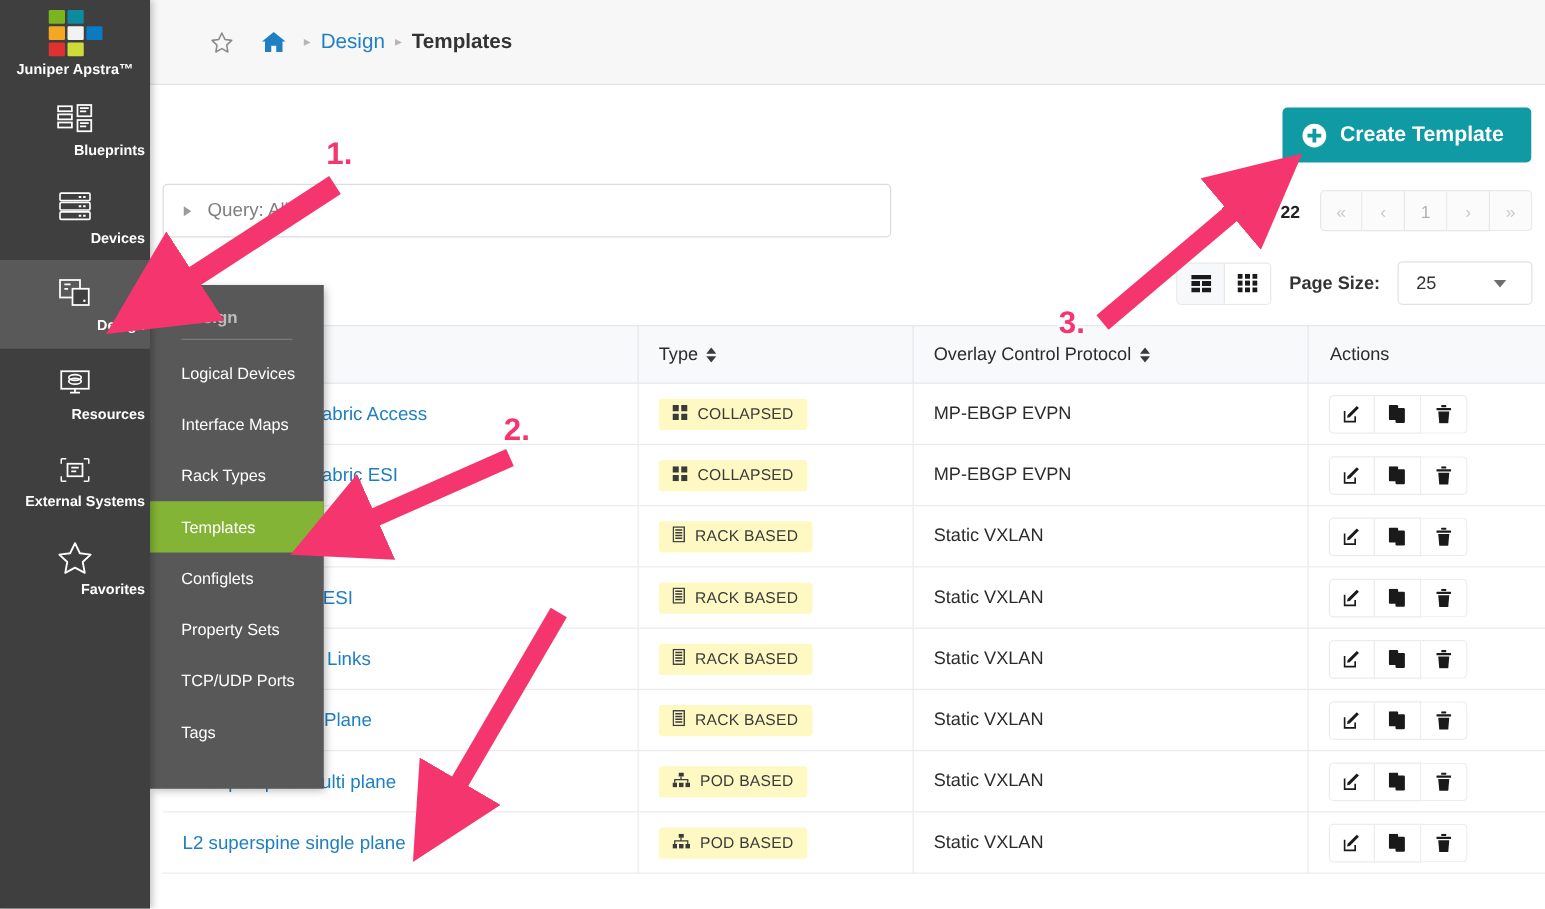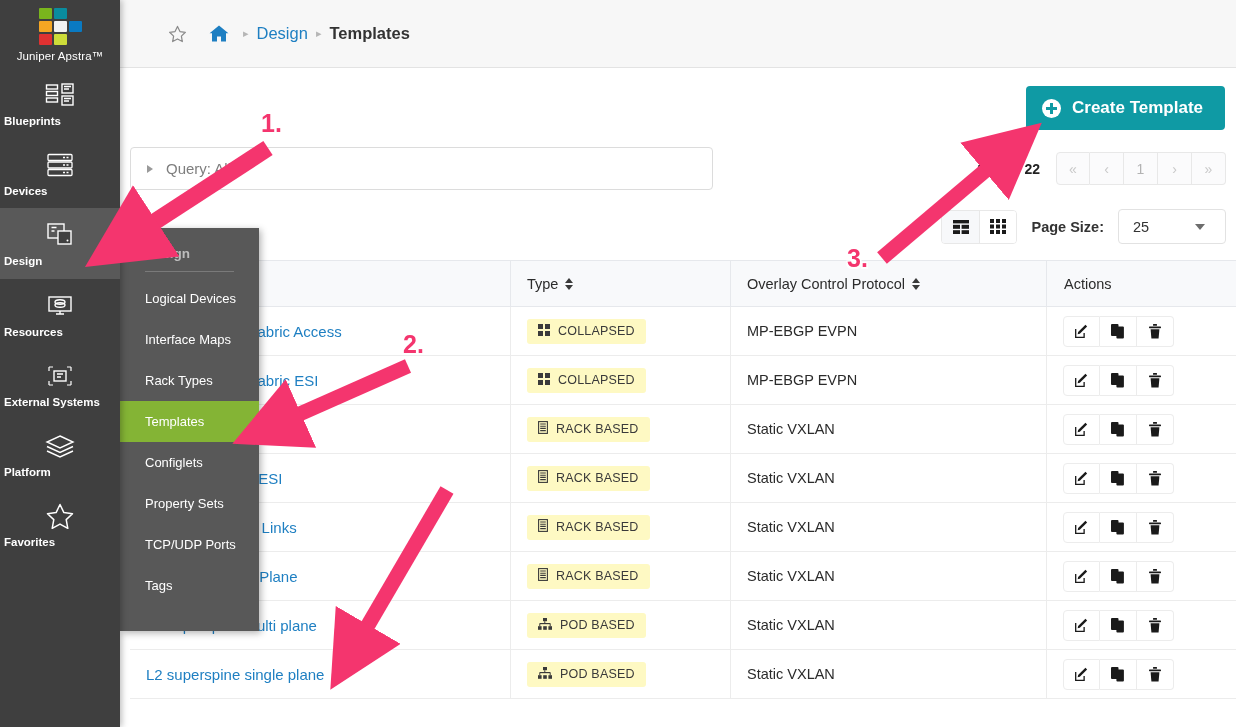--- a/index.html
+++ b/index.html
@@ -29,26 +29,26 @@
   .logo-grid {
     width: 46px; height: 38px; margin: 0 auto 4px auto;
     display: grid;
     grid-template-columns: repeat(3, 13px);
     grid-template-rows: repeat(3, 11px);
     gap: 2px;
     justify-content: center;
   }
   .logo-grid i { display: block; border-radius: 1px; }
   .brand-name {
-    font-size: 11.5px; font-weight: normal; color: #ffffff;
+    font-size: 11.5px; font-weight: bold; color: #ffffff;
     letter-spacing: .1px; padding-bottom: 6px;
   }
   .rail-item {
     padding: 12px 4px 10px 4px;
-    text-align: left;
+    text-align: right;
     cursor: pointer;
   }
   .rail-item.active { background: #595959; }
   .rail-icon {
     height: 30px; display: flex; align-items: center; justify-content: center;
     margin-bottom: 5px;
   }
   .rail-label {
     font-size: 11.5px; font-weight: bold; line-height: 1.15;
     color: #ffffff;
@@ -339,30 +339,20 @@
       <div class="rail-icon">
         <svg width="30" height="26" viewBox="0 0 30 26" fill="none" stroke="#fff" stroke-width="1.4">
           <rect x="9" y="8" width="12" height="10"></rect>
           <path d="M12 11h6M12 14h4"></path>
           <path d="M4 4h4M4 4v4M26 4h-4M26 4v4M4 22h4M4 22v-4M26 22h-4M26 22v-4" stroke-width="1.2"></path>
         </svg>
       </div>
       <div class="rail-label">External Systems</div>
     </div>
 
-    <div class="rail-item">
-      <div class="rail-icon">
-        <svg width="32" height="26" viewBox="0 0 32 26" fill="none" stroke="#fff" stroke-width="1.4">
-          <path d="M16 3 29 9 16 15 3 9z"></path>
-            <path d="M3 13.5 16 19.5 29 13.5"></path>
-            <path d="M3 18 16 24 29 18"></path>
-        </svg>
-      </div>
-      <div class="rail-label">Platform</div>
-    </div>
 
     <div class="rail-item">
       <div class="rail-icon">
         <svg width="30" height="28" viewBox="0 0 30 28" fill="none" stroke="#fff" stroke-width="1.5" stroke-linejoin="round">
           <path d="M15 2.5l3.9 8.1 8.6 1.1-6.3 5.9 1.6 8.7L15 22.1 7.2 26.3l1.6-8.7-6.3-5.9 8.6-1.1z"></path>
         </svg>
       </div>
       <div class="rail-label">Favorites</div>
     </div>
   </div>

